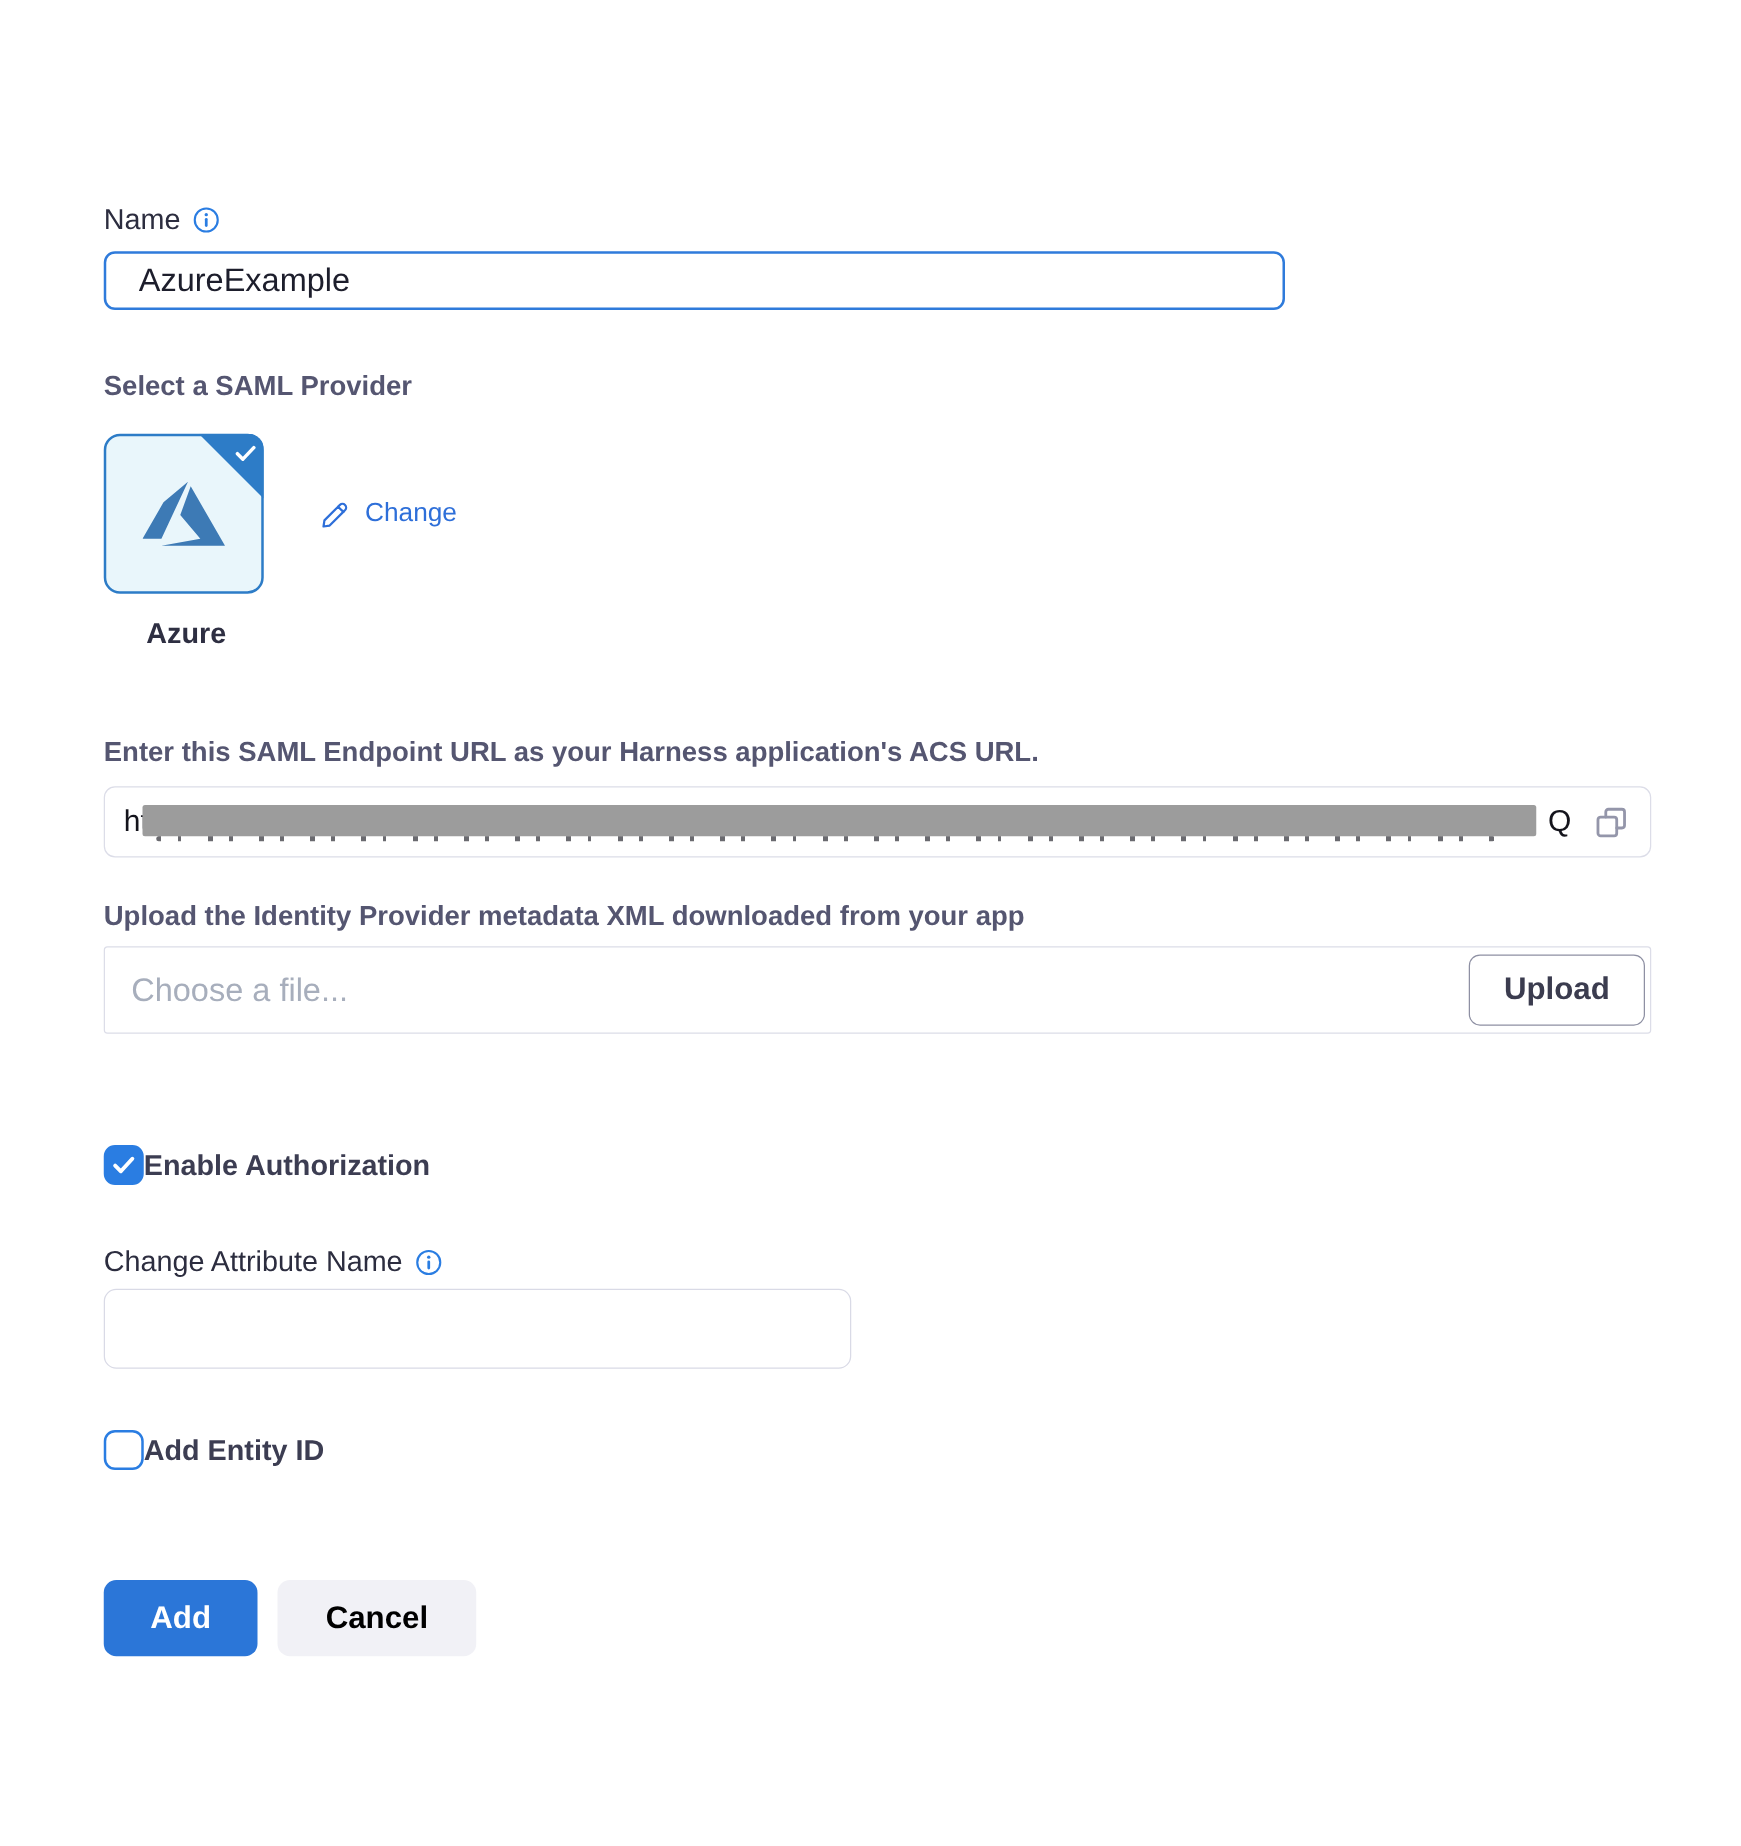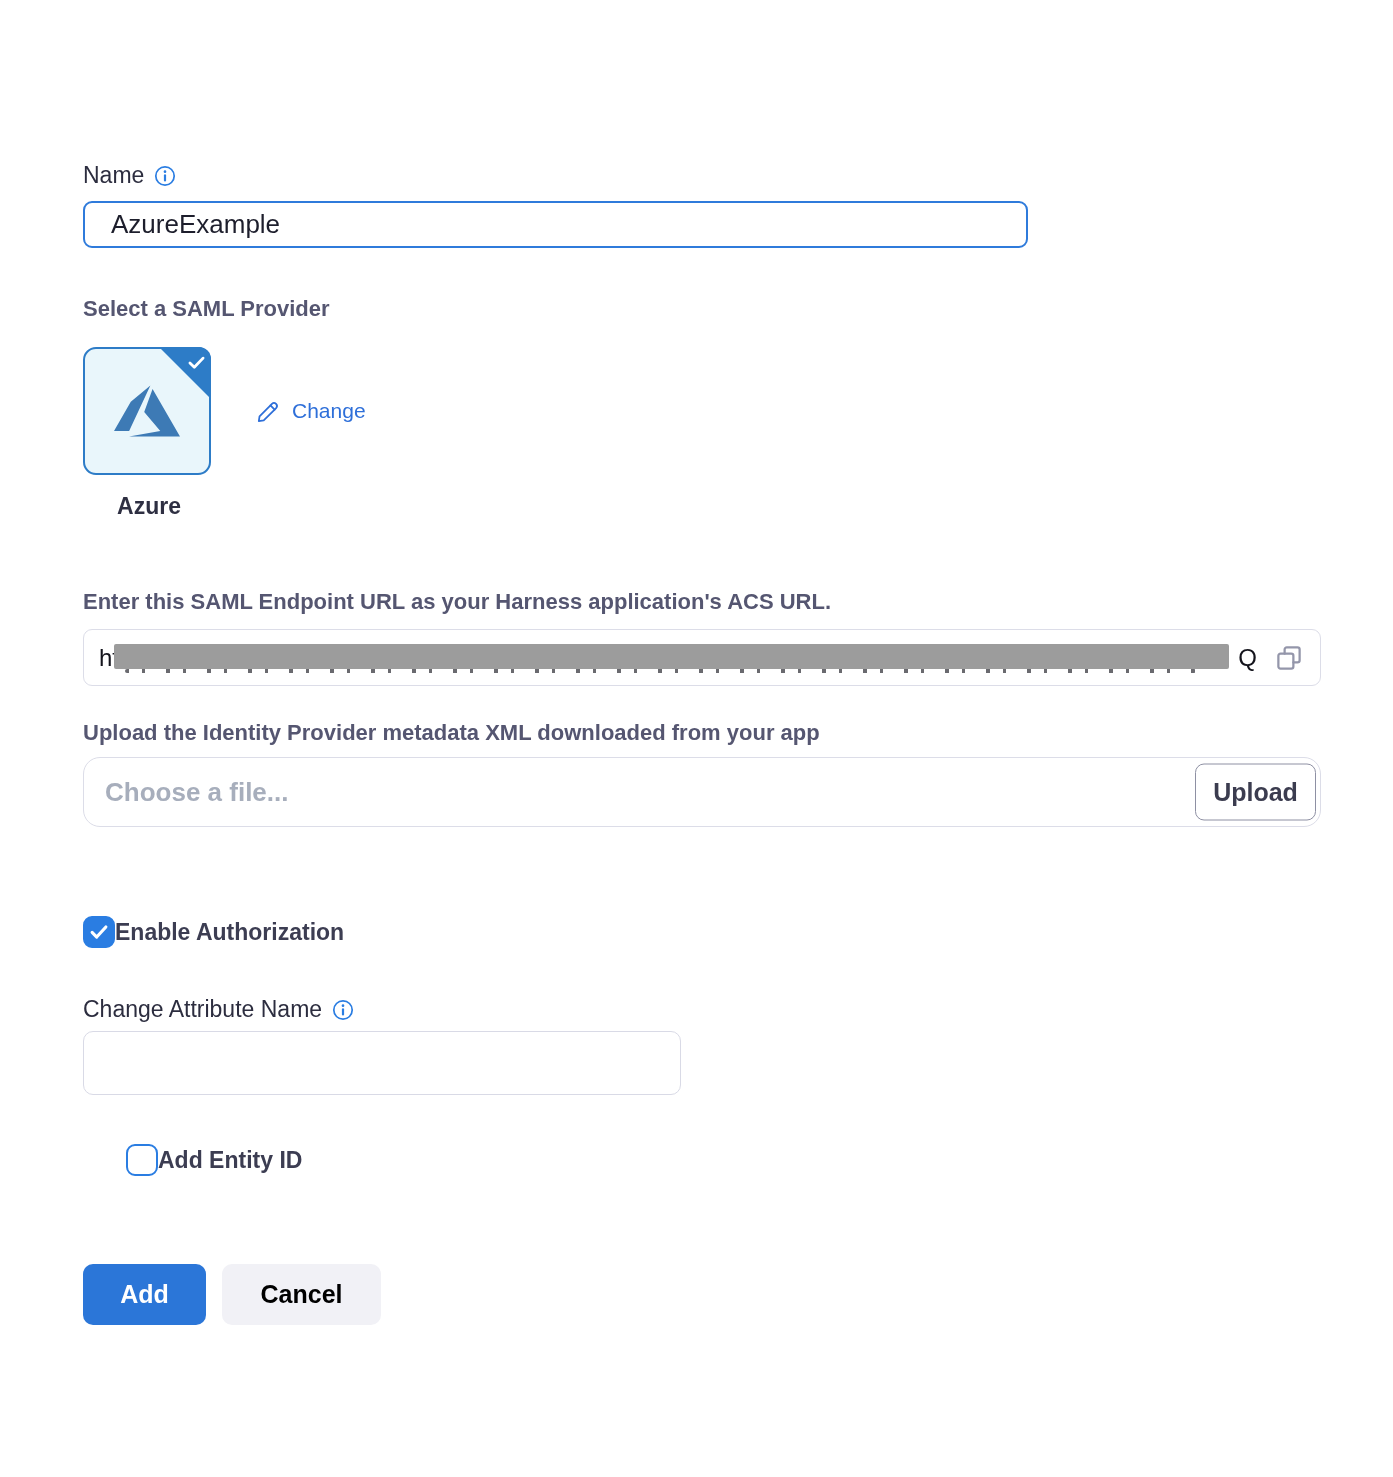--- a/index.html
+++ b/index.html
@@ -60,36 +60,35 @@
   .redact-bar { flex:1; height:25px; background:var(--redaction); border-radius:2px; margin:0 9px 2px -5px; position:relative; }
   .redact-bar::after {
     content:""; position:absolute; left:1%; right:3%; bottom:-4px; height:4px; opacity:.8; border-radius:2px;
     background:repeating-linear-gradient(90deg, rgba(22,22,30,.8) 0 4px, transparent 4px 17px, rgba(22,22,30,.8) 17px 20px, transparent 20px 41px);
   }
   .copy-btn { margin-left:17px; display:inline-flex; cursor:pointer; background:none; border:none; padding:0; }
 
   .upload-label { margin-top:33px; }
   .file-row { position:relative; margin-top:10px; width:1238px; height:70px; }
   .file-input {
-    width:100%; height:100%; border:1.5px solid #dcdde8; border-radius:17px; outline:none;
+    width:100%; height:100%; border:1.5px solid #dcdde8; border-radius:3px; outline:none;
     padding:0 170px 0 21px; font-size:26px; color:#1d1e2c;
     font-family:"Liberation Sans","DejaVu Sans",sans-serif;
-    font-weight:bold;
   }
   .file-input::placeholder { color:#a7aebc; opacity:1; }
   .upload-btn {
     position:absolute; top:50%; right:5px; transform:translateY(-50%);
-    width:121px; height:57px; background:#fff; border:1.5px solid #8e90a3; border-radius:9px;
+    width:141px; height:57px; background:#fff; border:1.5px solid #8e90a3; border-radius:9px;
     font-size:25px; font-weight:600; color:#3b3c4f; cursor:pointer;
     font-family:"Liberation Sans","DejaVu Sans",sans-serif;
   }
 
   .check-row { display:flex; align-items:center; height:32px; cursor:pointer; }
   .auth-row { margin-top:89px; }
-  .entity-row { margin-top:49px;margin-left:43px; }
+  .entity-row { margin-top:49px; }
   .checkbox {
     width:32px; height:32px; border:2px solid var(--checkbox); border-radius:9px; background:#fff;
     display:flex; align-items:center; justify-content:center; flex:none;
   }
   .checkbox svg { display:none; }
   .checkbox.checked { background:var(--checkbox); border-color:var(--checkbox); }
   .checkbox.checked svg { display:block; }
   .check-label { font-size:23px; font-weight:600; color:#3c3d52; }
 
   .group-label-row { margin-top:46px; }

